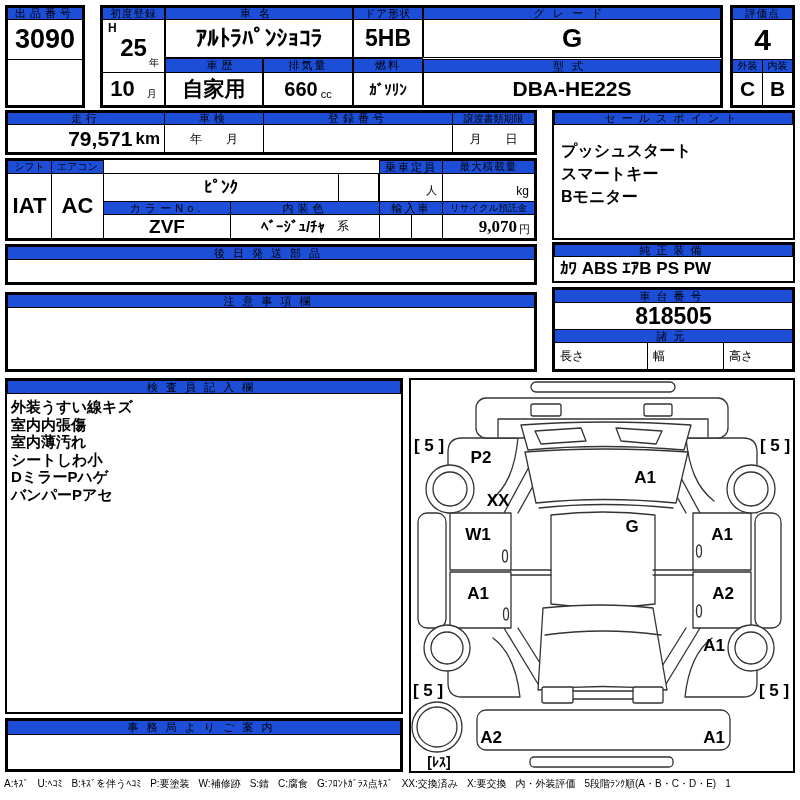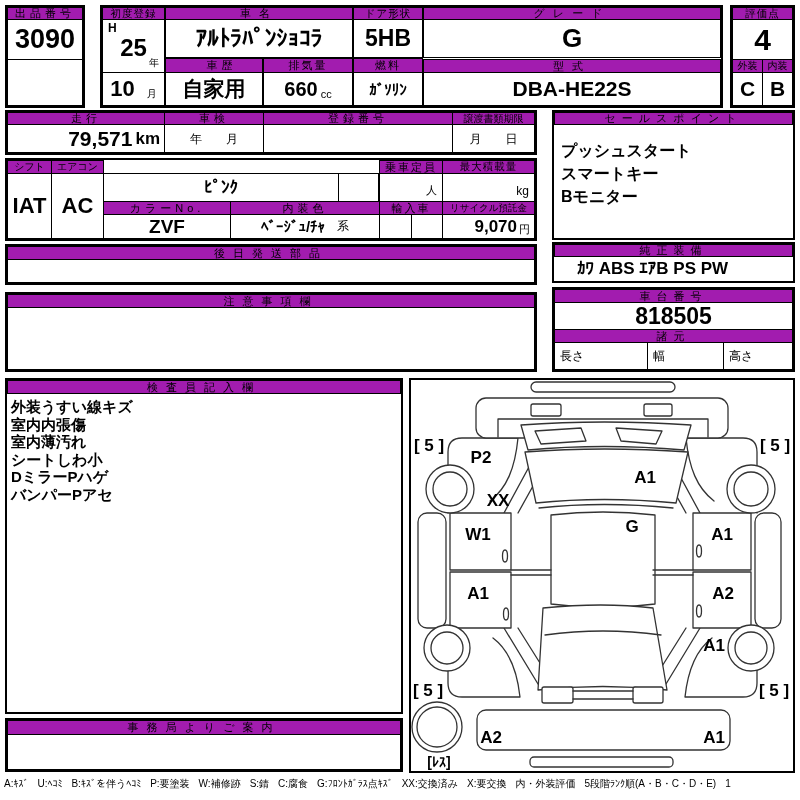--- a/index.html
+++ b/index.html
@@ -1,20 +1,20 @@
 <!DOCTYPE html>
 <html><head>
 <meta charset="utf-8">
 <style>
   html,body{margin:0;padding:0;background:#fff;}
   body{width:800px;height:800px;position:relative;font-family:"Liberation Sans","DejaVu Sans",sans-serif;color:#000;}
   .sheet{position:absolute;left:0;top:0;width:800px;height:800px;background:#fff;}
   .blk{position:absolute;border:2px solid #000;box-sizing:border-box;background:#fff;}
   .abs{position:absolute;box-sizing:border-box;}
-  .hd{background:#a21caf;border:1px solid #000;display:flex;align-items:center;justify-content:center;
+  .hd{background:#1d4ed8;border:1px solid #000;display:flex;align-items:center;justify-content:center;
       font-size:11px;letter-spacing:4px;white-space:nowrap;overflow:hidden;}
   .hd.t0{letter-spacing:0;font-size:10px;}
   .hd.t1{letter-spacing:1px;font-size:10.5px;}
   .hd.t2{letter-spacing:2px;}
   .hd.w8{letter-spacing:8px;}
   .cell{border:1px solid #000;background:#fff;display:flex;align-items:center;justify-content:center;overflow:hidden;}
   .b{font-weight:bold;}
   .right{justify-content:flex-end;}
   .left{justify-content:flex-start;}
   .bottom{align-items:flex-end;}
@@ -123,21 +123,21 @@
       <div class="abs hd" style="left:223px;top:41px;width:150px;height:14px;">内装色</div>
       <div class="abs cell" style="left:223px;top:54px;width:150px;height:25px;">
         <span class="b" style="font-size:15px;">ﾍﾞｰｼﾞｭ/ﾁｬ</span>
         <span style="font-size:12px;margin-left:12px;">系</span>
       </div>
       <div class="abs hd t2" style="left:372px;top:41px;width:64px;height:14px;">輸入車</div>
       <div class="abs cell" style="left:372px;top:54px;width:33px;height:25px;"></div>
       <div class="abs cell" style="left:404px;top:54px;width:32px;height:25px;"></div>
       <div class="abs hd t0" style="left:435px;top:41px;width:93px;height:14px;font-size:9.5px;">リサイクル預託金</div>
       <div class="abs cell right" style="left:435px;top:54px;width:93px;height:25px;padding-right:4px;">
-        <span class="b" style="font-size:17px;">9,070</span>
+        <span class="b" style="font-size:17px;font-family:Liberation Serif, serif;">9,070</span>
         <span style="font-size:11px;margin:6px 0 0 2px;">円</span>
       </div>
     </div>
   </div>
 
   <div class="blk" style="left:5px;top:244px;width:532px;height:41px;">
     <div class="rel">
       <div class="abs hd w8" style="left:0;top:0;width:528px;height:14px;">後日発送部品</div>
       <div class="abs cell" style="left:0;top:13px;width:528px;height:24px;"></div>
     </div>
@@ -158,21 +158,21 @@
       <div>プッシュスタート</div>
           <div>スマートキー</div>
           <div>Bモニター</div>
         </div>
     </div>
   </div>
 
   <div class="blk" style="left:552px;top:242px;width:243px;height:41px;">
     <div class="rel">
       <div class="abs hd" style="left:0;top:0;width:239px;height:13px;letter-spacing:6px;">純正装備</div>
-      <div class="abs left" style="left:0;top:13px;width:239px;height:24px;display:flex;align-items:center;padding-left:23px;font-weight:bold;font-size:17px;">ｶﾜ ABS ｴｱB PS PW</div>
+      <div class="abs left" style="left:0;top:13px;width:239px;height:24px;display:flex;align-items:center;padding-left:6px;font-weight:bold;font-size:17px;">ｶﾜ ABS ｴｱB PS PW</div>
     </div>
   </div>
 
   <div class="blk" style="left:552px;top:287px;width:243px;height:85px;">
     <div class="rel">
       <div class="abs hd" style="left:0;top:0;width:239px;height:14px;letter-spacing:6px;">車台番号</div>
       <div class="abs cell" style="left:0;top:13px;width:239px;height:28px;font-size:23px;font-weight:bold;">818505</div>
       <div class="abs hd" style="left:0;top:40px;width:239px;height:14px;letter-spacing:6px;">諸元</div>
       <div class="abs cell left" style="left:0;top:53px;width:94px;height:28px;font-size:12px;padding-left:5px;">長さ</div>
       <div class="abs cell left" style="left:93px;top:53px;width:77px;height:28px;font-size:12px;padding-left:5px;">幅</div>

